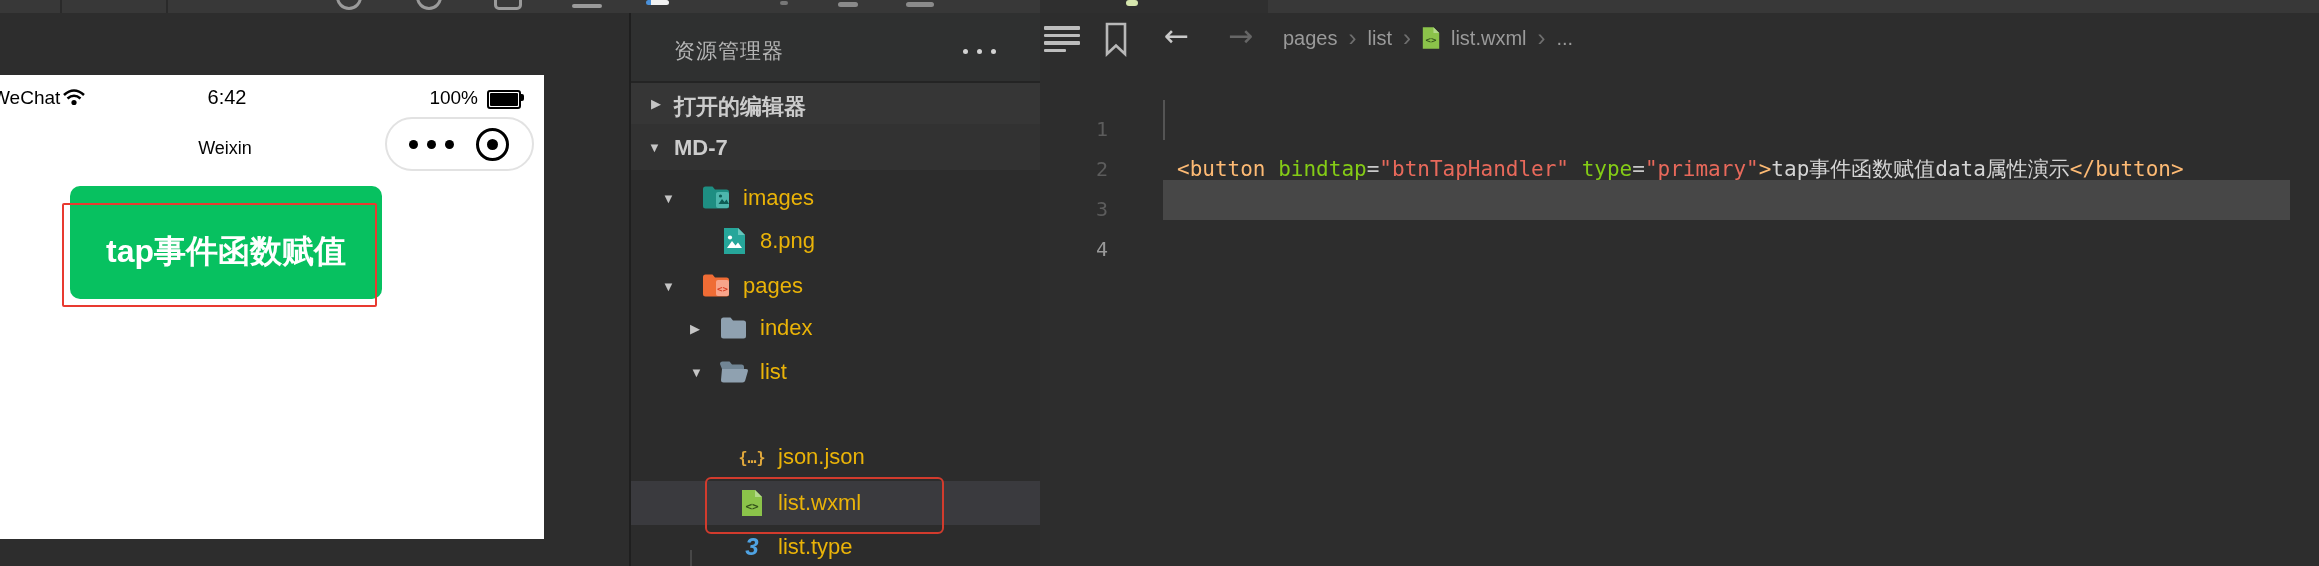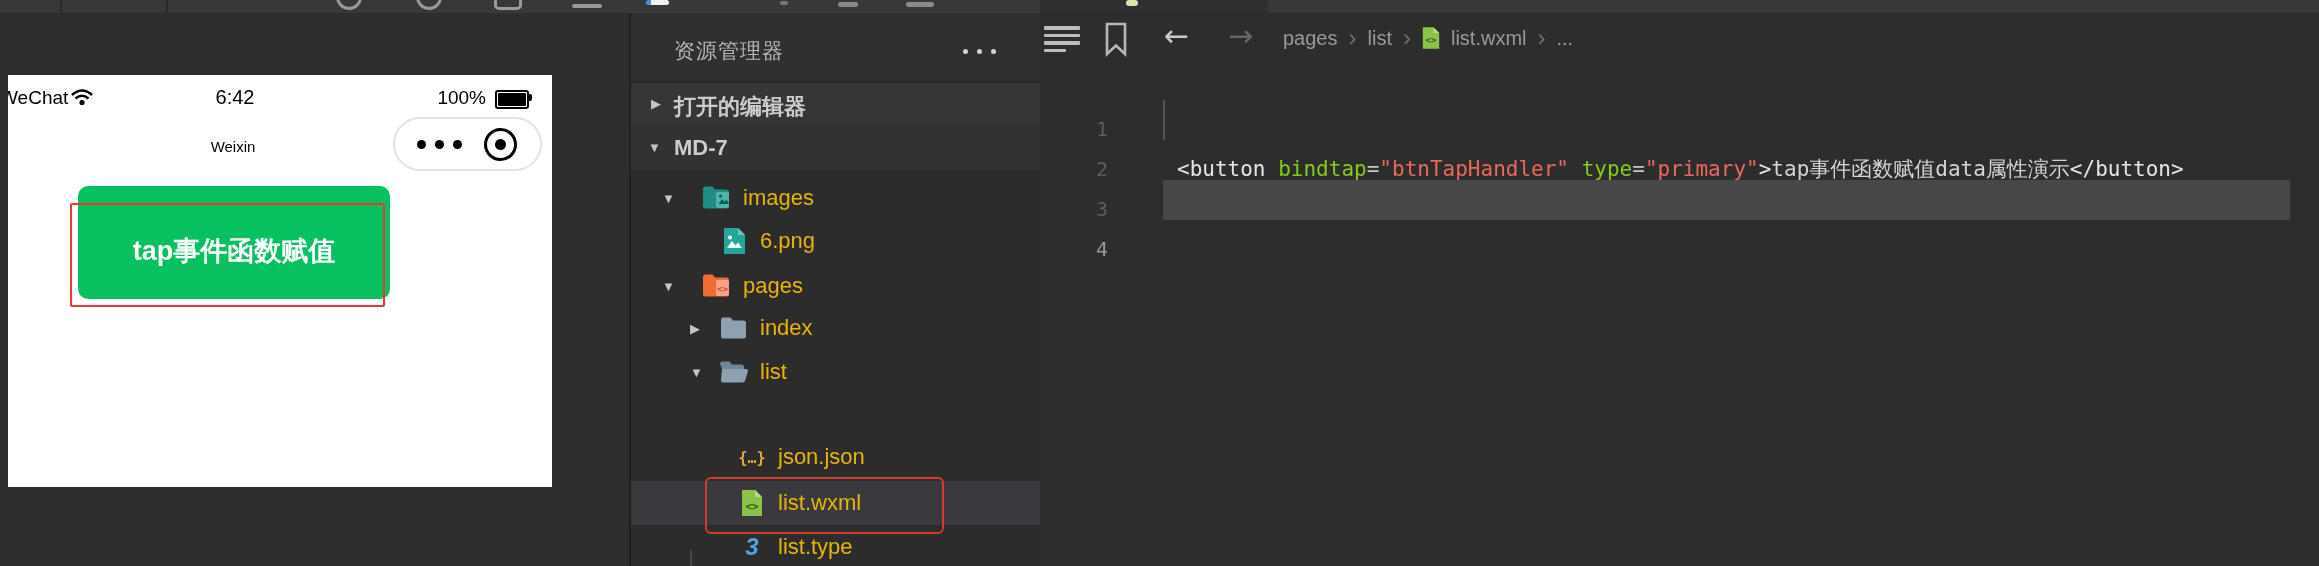--- a/index.html
+++ b/index.html
@@ -7,37 +7,37 @@
         font-family:"Liberation Sans",sans-serif;-webkit-font-smoothing:antialiased;}
 
   
   .topstrip{position:absolute;left:0;top:0;width:2319px;height:13px;background:#383838;overflow:hidden;}
   .strip-seg-dark{position:absolute;top:0;height:13px;background:#2f2f2f;}
   .vline{position:absolute;top:0;width:2px;height:13px;background:#2a2a2a;}
   .frag{position:absolute;background:#9a9a9a;border-radius:3px;}
   .frag-ring{position:absolute;border:3px solid #9a9a9a;border-radius:50%;background:none;}
 
   
-  .phone{position:absolute;left:8px;top:75px;width:544px;height:412px;background:#ffffff;overflow:hidden;color:#111;}
+  .phone{position:absolute;left:0;top:75px;width:544px;height:464px;background:#ffffff;overflow:hidden;color:#111;}
   .status-carrier{position:absolute;left:-8px;top:12px;font-size:19px;color:#000;}
   .status-time{position:absolute;left:147px;top:11px;width:160px;text-align:center;font-size:20px;color:#000;}
   .status-batt-txt{position:absolute;left:420px;top:12px;width:58px;text-align:right;font-size:19px;color:#000;}
   .battery{position:absolute;left:487px;top:15px;width:30px;height:15px;border:2px solid #000;border-radius:3px;}
   .battery-fill{position:absolute;left:1px;top:1px;right:1px;bottom:1px;background:#000;border-radius:1px;}
   .battery-nub{position:absolute;left:521px;top:19px;width:3px;height:7px;background:#000;border-radius:0 2px 2px 0;}
-  .navtitle{position:absolute;left:150px;top:63px;width:150px;text-align:center;font-size:15px;color:#050505;}
+  .navtitle{position:absolute;left:150px;top:63px;width:150px;text-align:center;font-size:18px;color:#050505;}
   .capsule{position:absolute;left:385px;top:42px;width:145px;height:50px;background:#fff;border:2px solid #e2e2e2;
            border-radius:27px;display:flex;align-items:center;}
   .cap-dots{display:flex;gap:9px;margin-left:22px;}
   .cap-dots i{width:9px;height:9px;border-radius:50%;background:#000;}
   .cap-circle{margin-left:22px;width:27px;height:27px;border:3.5px solid #000;border-radius:50%;
               display:flex;align-items:center;justify-content:center;}
   .cap-circle i{width:11px;height:11px;border-radius:50%;background:#000;}
   .tap-btn{position:absolute;left:70px;top:111px;width:312px;height:113px;border-radius:10px;
-           text-align:center;color:#fff;font-weight:bold;font-size:27px;line-height:37px;padding-top:18px;
+           text-align:center;color:#fff;font-weight:bold;font-size:32px;line-height:37px;padding-top:18px;
            box-sizing:border-box;border:none;cursor:pointer;}
   .red-rect-phone{position:absolute;left:62px;top:128px;width:311px;height:100px;border:2px solid #e83a30;
                   border-radius:2px;pointer-events:none;}
 
   
   .explorer{position:absolute;left:629px;top:13px;width:411px;height:553px;background:#2c2c2c;
             border-left:2px solid #1f1f1f;box-sizing:border-box;color:#cfcfcf;}
   .exp-header{position:absolute;left:0;top:0;width:100%;height:70px;background:#2f3030;border-bottom:2px solid #242424;box-sizing:border-box;}
   .exp-title{position:absolute;left:43px;top:24px;font-size:21px;color:#b5b5b5;letter-spacing:1px;text-align:right;}
   .exp-more{position:absolute;left:332px;top:36px;display:flex;gap:9px;cursor:pointer;}
@@ -66,21 +66,21 @@
   .arrow-fwd{left:188px;color:#666666;}
   .breadcrumbs{position:absolute;left:243px;top:11px;display:flex;align-items:center;gap:11px;font-size:20px;color:#9a9a9a;}
   .crumb{cursor:pointer;}
   .crumb-sep{color:#6f6f6f;font-size:24px;line-height:20px;}
   .code{position:absolute;left:0;top:49px;width:100%;height:504px;font-family:"DejaVu Sans Mono","Liberation Mono",monospace;}
   .cur-line{position:absolute;left:123px;top:118px;width:1127px;height:40px;background:#474747;}
   .gutter-num{position:absolute;left:0;width:68px;text-align:right;font-size:20px;color:#5c5c5c;line-height:40px;height:40px;}
   .gutter-num.active{color:#999999;}
   .code-line{position:absolute;left:137px;height:40px;line-height:40px;font-size:21px;white-space:pre;cursor:text;}
   .indent-guide2{position:absolute;left:123px;top:38px;width:2px;height:40px;background:#545454;}
-  .tok-tag{color:#e5e5e5;} .tok-attr{color:#84cc16;} .tok-string{color:#e8695b;}
+  .tok-tag{color:#fdba74;} .tok-attr{color:#84cc16;} .tok-string{color:#e8695b;}
   .tok-text{color:#d4d4d4;} .tok-plain{color:#c8c8c8;}
 </style>
 </head>
 <body>
 
 <div class="root">
 
   <div class="topstrip">
     <div class="vline" style="left:60px"></div>
     <div class="vline" style="left:166px"></div>
@@ -163,21 +163,21 @@
         </div>
         <div class="tree-row" style="top: 49px;">
           <span class="tree-ico" style="left: 88px;">
             <svg width="26" height="28" viewBox="0 0 26 28">
               <path d="M3 1 h14 l7 7 v19 h-21 z" fill="#26a69a"></path>
               <path d="M17 1 l7 7 h-7 z" fill="#66c7bd"></path>
               <path d="M6 21 l5-7 l3.5 4.5 l2.5-3 l4 5.5 z" fill="#fff"></path>
               <circle cx="9" cy="10.5" r="2.1" fill="#fff"></circle>
             </svg>
           </span>
-          <span class="tree-label" style="left: 129px;">6.png</span>
+          <span class="tree-label" style="left: 129px;">8.png</span>
         </div>
         <div class="tree-row" style="top: 94px;">
           <span class="tree-tw twisty" style="left: 31px;">▼</span>
           <span class="tree-ico" style="left: 71px;">
             <svg width="30" height="26" viewBox="0 0 30 26">
               <path d="M1 4 q0-2.5 2.5-2.5 h7 l2.5 3 h11.5 q2.5 0 2.5 2.5 v14 q0 2.5 -2.5 2.5 h-21 q-2.5 0 -2.5-2.5 z" fill="#ef6c35"></path>
               <rect x="14" y="7" width="13" height="16" rx="2" fill="#f8a48a"></rect>
               <text x="20.5" y="18.5" font-size="9" font-weight="bold" fill="#d63a20" text-anchor="middle" font-family="DejaVu Sans Mono, monospace">&lt;&gt;</text>
             </svg>
           </span>

